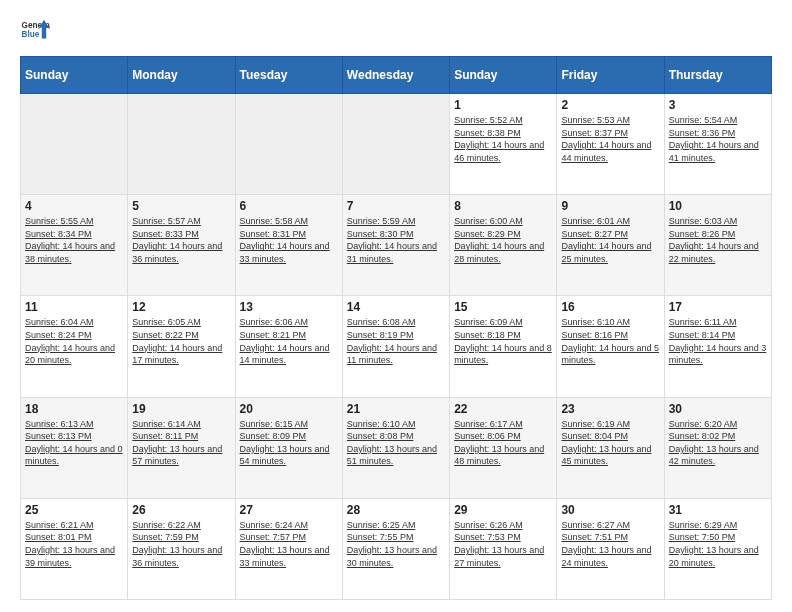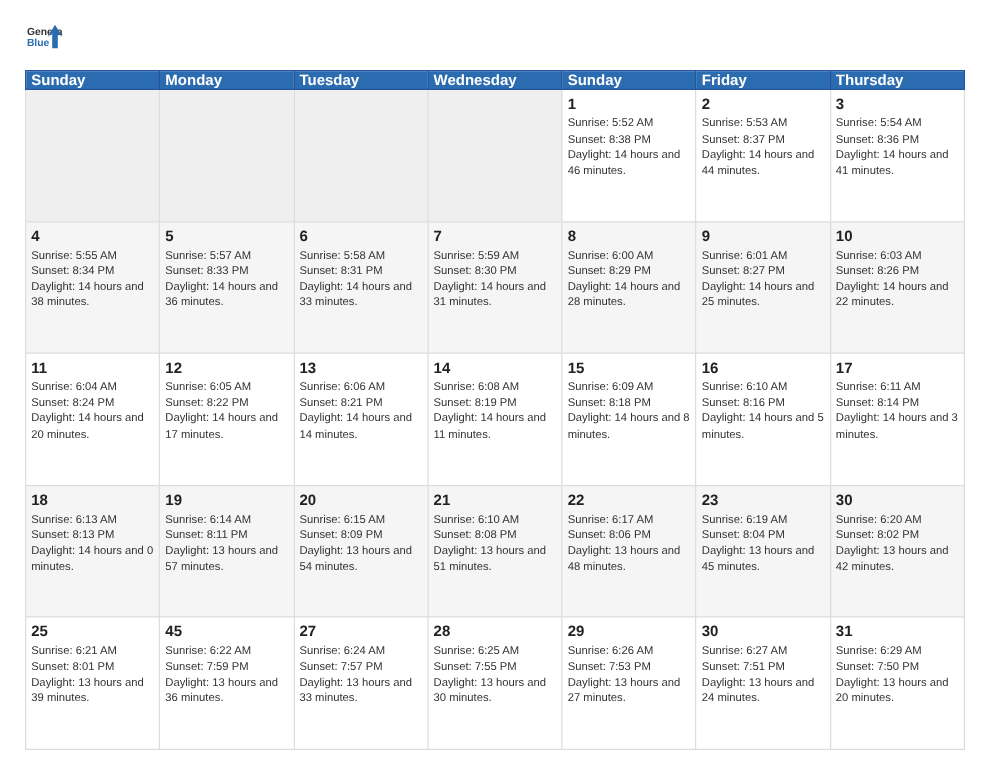--- a/index.html
+++ b/index.html
@@ -51,21 +51,21 @@
       border: 1px solid #ccc;
       border-collapse: collapse;
       width: 100%;
       table-layout: fixed;
     }
     .calendar th {
       background: #2b6cb0;
       color: #fff;
       font-size: 12px;
       font-weight: bold;
-      padding: 0 4px;
+      padding: 11px 4px;
       text-align: left;
       border: 1px solid #2555a0;
     }
     .calendar td {
       vertical-align: top;
       padding: 4px 4px;
       border: 1px solid #ddd;
       font-size: 9.5px;
       color: #333;
       height: 80px;
@@ -87,20 +87,21 @@
       font-size: 12px;
       font-weight: bold;
       color: #222;
       display: block;
       margin-bottom: 2px;
     }
     .day-info {
       font-size: 9px;
       color: #333;
       line-height: 1.4;
+      text-decoration: underline;
     }
   </style>
 </head>
 <body>
 
 <div class="page">
   <div class="header">
     <div class="logo">
       <svg class="logo-icon" viewBox="0 0 40 40">
         <text x="2" y="16" font-size="11" font-weight="bold" fill="#333">General</text>
@@ -284,21 +285,21 @@
           </td>
         </tr>
         <tr>
           <td>
             <span class="day-num">25</span>
             <div class="day-info">Sunrise: 6:21 AM
 Sunset: 8:01 PM
 Daylight: 13 hours and 39 minutes.</div>
           </td>
           <td>
-            <span class="day-num">45</span>
+            <span class="day-num">26</span>
             <div class="day-info">Sunrise: 6:22 AM
 Sunset: 7:59 PM
 Daylight: 13 hours and 36 minutes.</div>
           </td>
           <td>
             <span class="day-num">27</span>
             <div class="day-info">Sunrise: 6:24 AM
 Sunset: 7:57 PM
 Daylight: 13 hours and 33 minutes.</div>
           </td>

